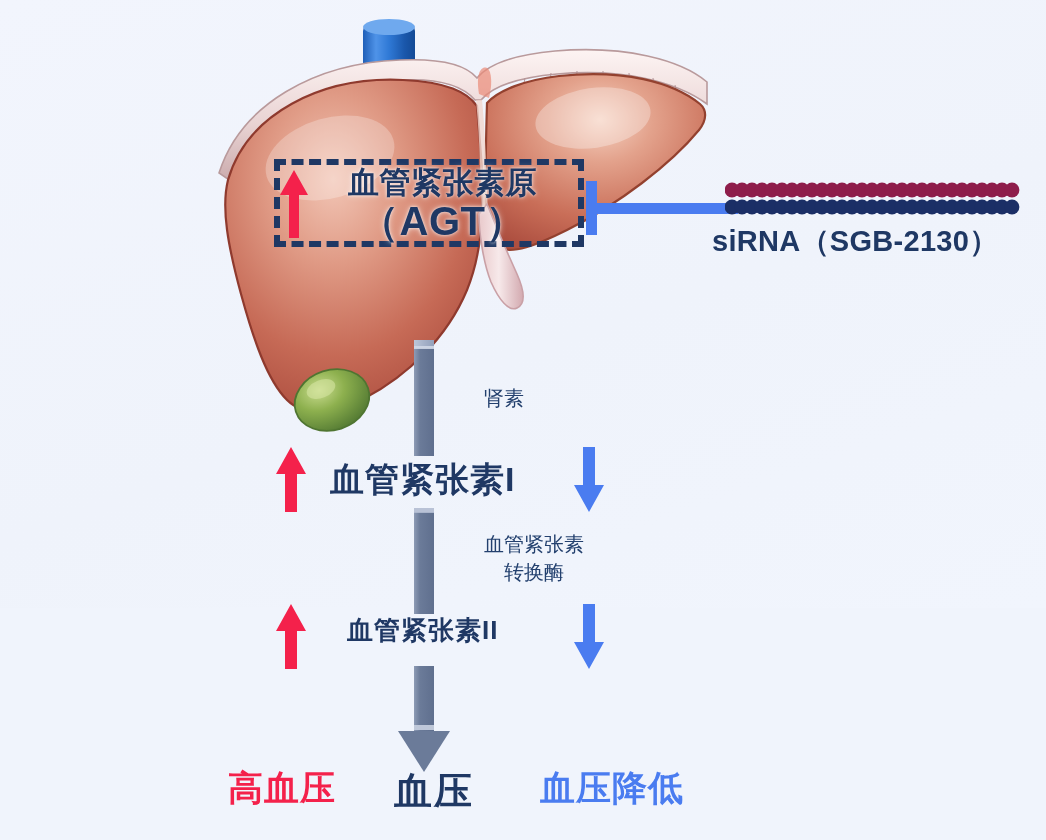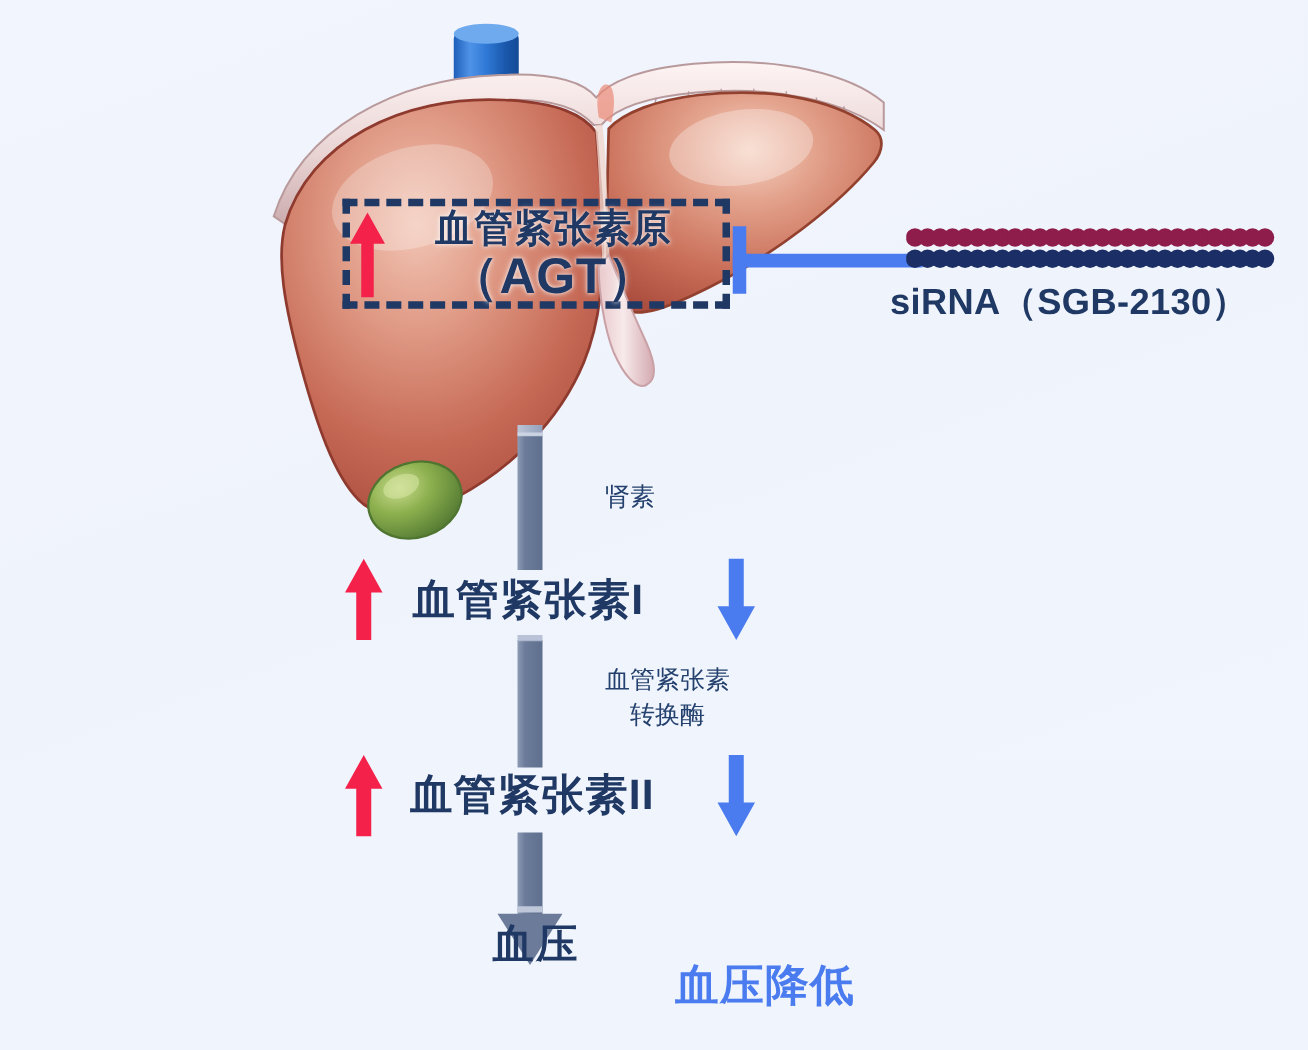--- a/index.html
+++ b/index.html
@@ -89,22 +89,22 @@
     color: #1f3864;
     font-weight: bold;
     white-space: nowrap;
   }
   #agt1-name {
     left: 330px; top: 457px;
     font-size: 34px;
     letter-spacing: 1px;
   }
   #agt2-name {
-    left: 328px; top: 613px;
-    font-size: 34px;
+    left: 347px; top: 613px;
+    font-size: 26px;
     letter-spacing: 1px;
   }
   .enzyme-text {
     position: absolute;
     color: #23406e;
     font-size: 20px;
     font-weight: normal;
     white-space: nowrap;
     line-height: 28px;
     margin-left: 28px;
@@ -118,22 +118,22 @@
     font-weight: bold;
     white-space: nowrap;
   }
   #bp-high {
     left: 228px; top: 765px;
     font-size: 35px;
     color: #f4214b;
     letter-spacing: 1px;
   }
   #bp-neutral {
-    left: 394px; top: 733px;
-    font-size: 33px;
+    left: 394px; top: 766px;
+    font-size: 38px;
     color: #1f3864;
     letter-spacing: 2px;
   }
   #bp-low {
     left: 514px; top: 765px;
     font-size: 35px;
     color: #4a7cf0;
     letter-spacing: 1px;
     margin-left: 26px;
   }
@@ -369,16 +369,17 @@
 
   <div class="cascade-text" id="agt1-name">血管紧张素I</div>
 
   <div class="enzyme-text" id="ace-label">
     <div>血管紧张素</div>
     <div>转换酶</div>
   </div>
 
   <div class="cascade-text" id="agt2-name">血管紧张素II</div>
 
+  <div class="bp-text" id="bp-high">高血压</div>
   <div class="bp-text" id="bp-neutral">血压</div>
   <div class="bp-text" id="bp-low">血压降低</div>
 
 </div>
 
 </body></html>

